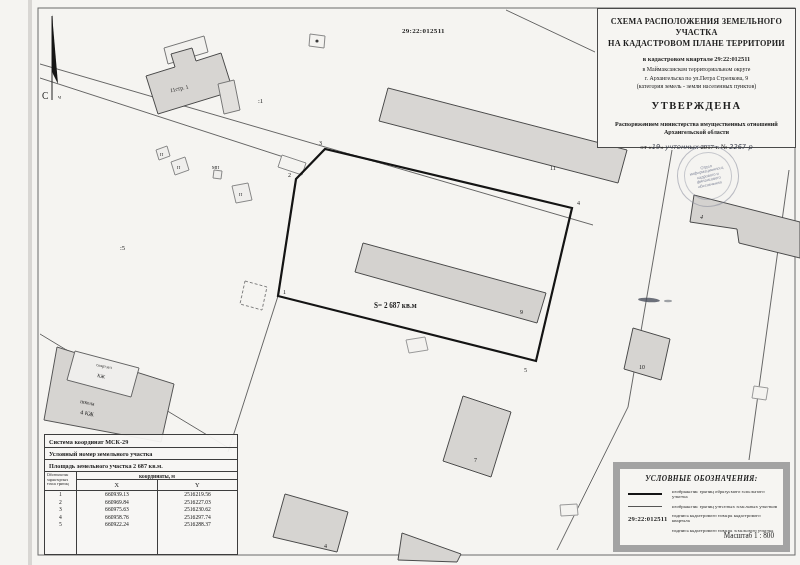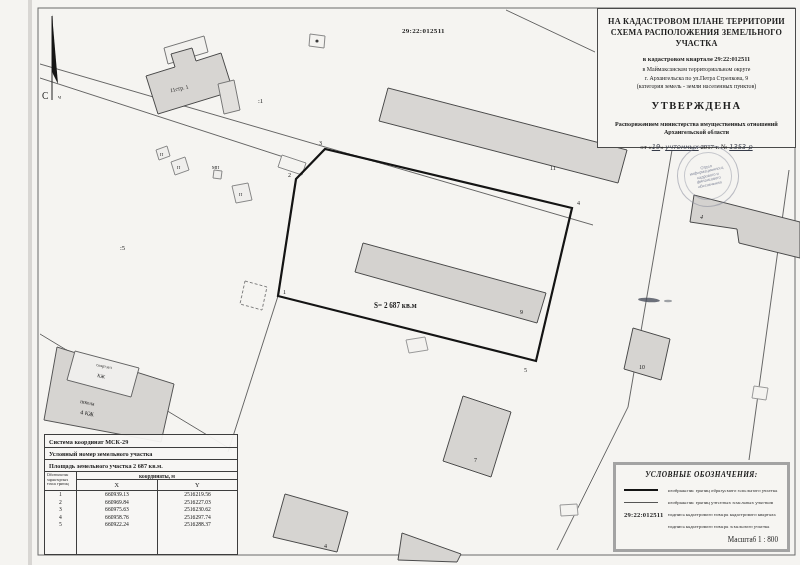--- a/index.html
+++ b/index.html
@@ -17,38 +17,38 @@
     position:absolute;left:597px;top:8px;width:199px;height:140px;
     background:#f6f5f2;border:1px solid #4a4a4a;box-sizing:border-box;
     text-align:center;padding-top:7px;
   }
   .hpanel .t1{font-size:8.2px;font-weight:bold;line-height:1.35;letter-spacing:.2px;}
   .hpanel .quarter{font-size:6.4px;font-weight:bold;margin-top:6px;}
   .hpanel .sub{font-size:5.9px;line-height:1.45;margin-top:3px;}
   .hpanel .approved{font-size:10.5px;font-weight:bold;letter-spacing:1.5px;margin-top:9px;text-align:center;}
   .hpanel .order{font-size:6.1px;font-weight:bold;line-height:1.4;margin-top:9px;}
   .hpanel .dateline{font-size:6.8px;margin-top:6px;}
-  .hw{font-family:"DejaVu Sans",sans-serif;font-style:italic;color:#363b49;text-decoration:underline;font-size:6.6px;}
+  .hw{font-family:"DejaVu Sans",sans-serif;font-style:italic;color:#363b49;font-size:6.6px;}
 
   
   .stamp{
     position:absolute;left:677px;top:145px;width:62px;height:62px;border-radius:50%;
     border:1.5px solid rgba(128,132,150,.5);transform:rotate(-12deg);
     display:flex;align-items:center;justify-content:center;box-sizing:border-box;
   }
   .stamp .inner{
     width:46px;height:46px;border-radius:50%;border:1px solid rgba(128,132,150,.4);
     display:flex;flex-direction:column;align-items:center;justify-content:center;
   }
   .stamp .sline{font-size:4px;line-height:1.12;color:rgba(100,108,132,.8);font-family:"Liberation Sans",sans-serif;white-space:nowrap;}
 
   
   .legend{
     position:absolute;left:613px;top:462px;width:177px;height:90px;
-    background:#f6f5f2;border:3px solid #a3a3a3;box-sizing:border-box;padding:5px 4px 0 4px;
+    background:#f6f5f2;border:7px solid #a3a3a3;box-sizing:border-box;padding:5px 4px 0 4px;
   }
   .legend .ltitle{text-align:center;font-weight:bold;font-style:italic;font-size:7.4px;letter-spacing:.4px;margin-bottom:5px;}
   .lrow{display:flex;align-items:center;height:12px;}
   .lsym{width:48px;display:flex;align-items:center;justify-content:flex-start;padding-left:4px;box-sizing:border-box;flex:none;}
   .lline-thick{width:34px;height:2.6px;background:#141414;}
   .lline-thin{width:34px;height:1px;background:#555;}
   .lnum{font-size:6.6px;font-weight:bold;letter-spacing:.2px;}
   .ltext{font-size:4.8px;color:#2a2a2a;}
   .scale{position:absolute;right:9px;bottom:5px;font-size:7.2px;}
 
@@ -154,34 +154,34 @@
       <text x="80" y="414" font-size="6" transform="rotate(11 80 414)">4 КЖ</text>
       <text x="283" y="294" font-size="6">1</text>
       <text x="288" y="177" font-size="6">2</text>
       <text x="319" y="145" font-size="6">3</text>
       <text x="577" y="205" font-size="6">4</text>
       <text x="524" y="372" font-size="6">5</text>
     </g>
   </svg>
 
   <div class="hpanel">
+    <div class="t1">СХЕМА РАСПОЛОЖЕНИЯ ЗЕМЕЛЬНОГО УЧАСТКА</div>
     <div class="t1">НА КАДАСТРОВОМ ПЛАНЕ ТЕРРИТОРИИ</div>
-    <div class="t1">СХЕМА РАСПОЛОЖЕНИЯ ЗЕМЕЛЬНОГО УЧАСТКА</div>
     <div class="quarter">в кадастровом квартале 29:22:012511</div>
     <div class="sub">
       <div>в Маймаксанском территориальном округе</div>
       <div>г. Архангельска по ул.Петра Стрелкова, 9</div>
       <div>(категория земель - земли населенных пунктов)</div>
     </div>
     <div class="approved">УТВЕРЖДЕНА</div>
     <div class="order">
       <div>Распоряжением министерства имущественных отношений</div>
       <div>Архангельской области</div>
     </div>
-    <div class="dateline"><span>от «</span><span class="hw">19</span><span>»</span> <span class="hw">учтенных</span> <span>2017 г. №</span> <span class="hw">1353-р</span></div>
+    <div class="dateline"><span>от «</span><span class="hw">19</span><span>»</span> <span class="hw">учтенных</span> <span>2017 г. №</span> <span class="hw">2267-р</span></div>
   </div>
 
   <div class="stamp">
     <div class="inner">
       <div class="sline">Отдел</div>
       <div class="sline">информационного,</div>
       <div class="sline">кадрового и</div>
       <div class="sline">финансового</div>
       <div class="sline">обеспечения</div>
     </div>

